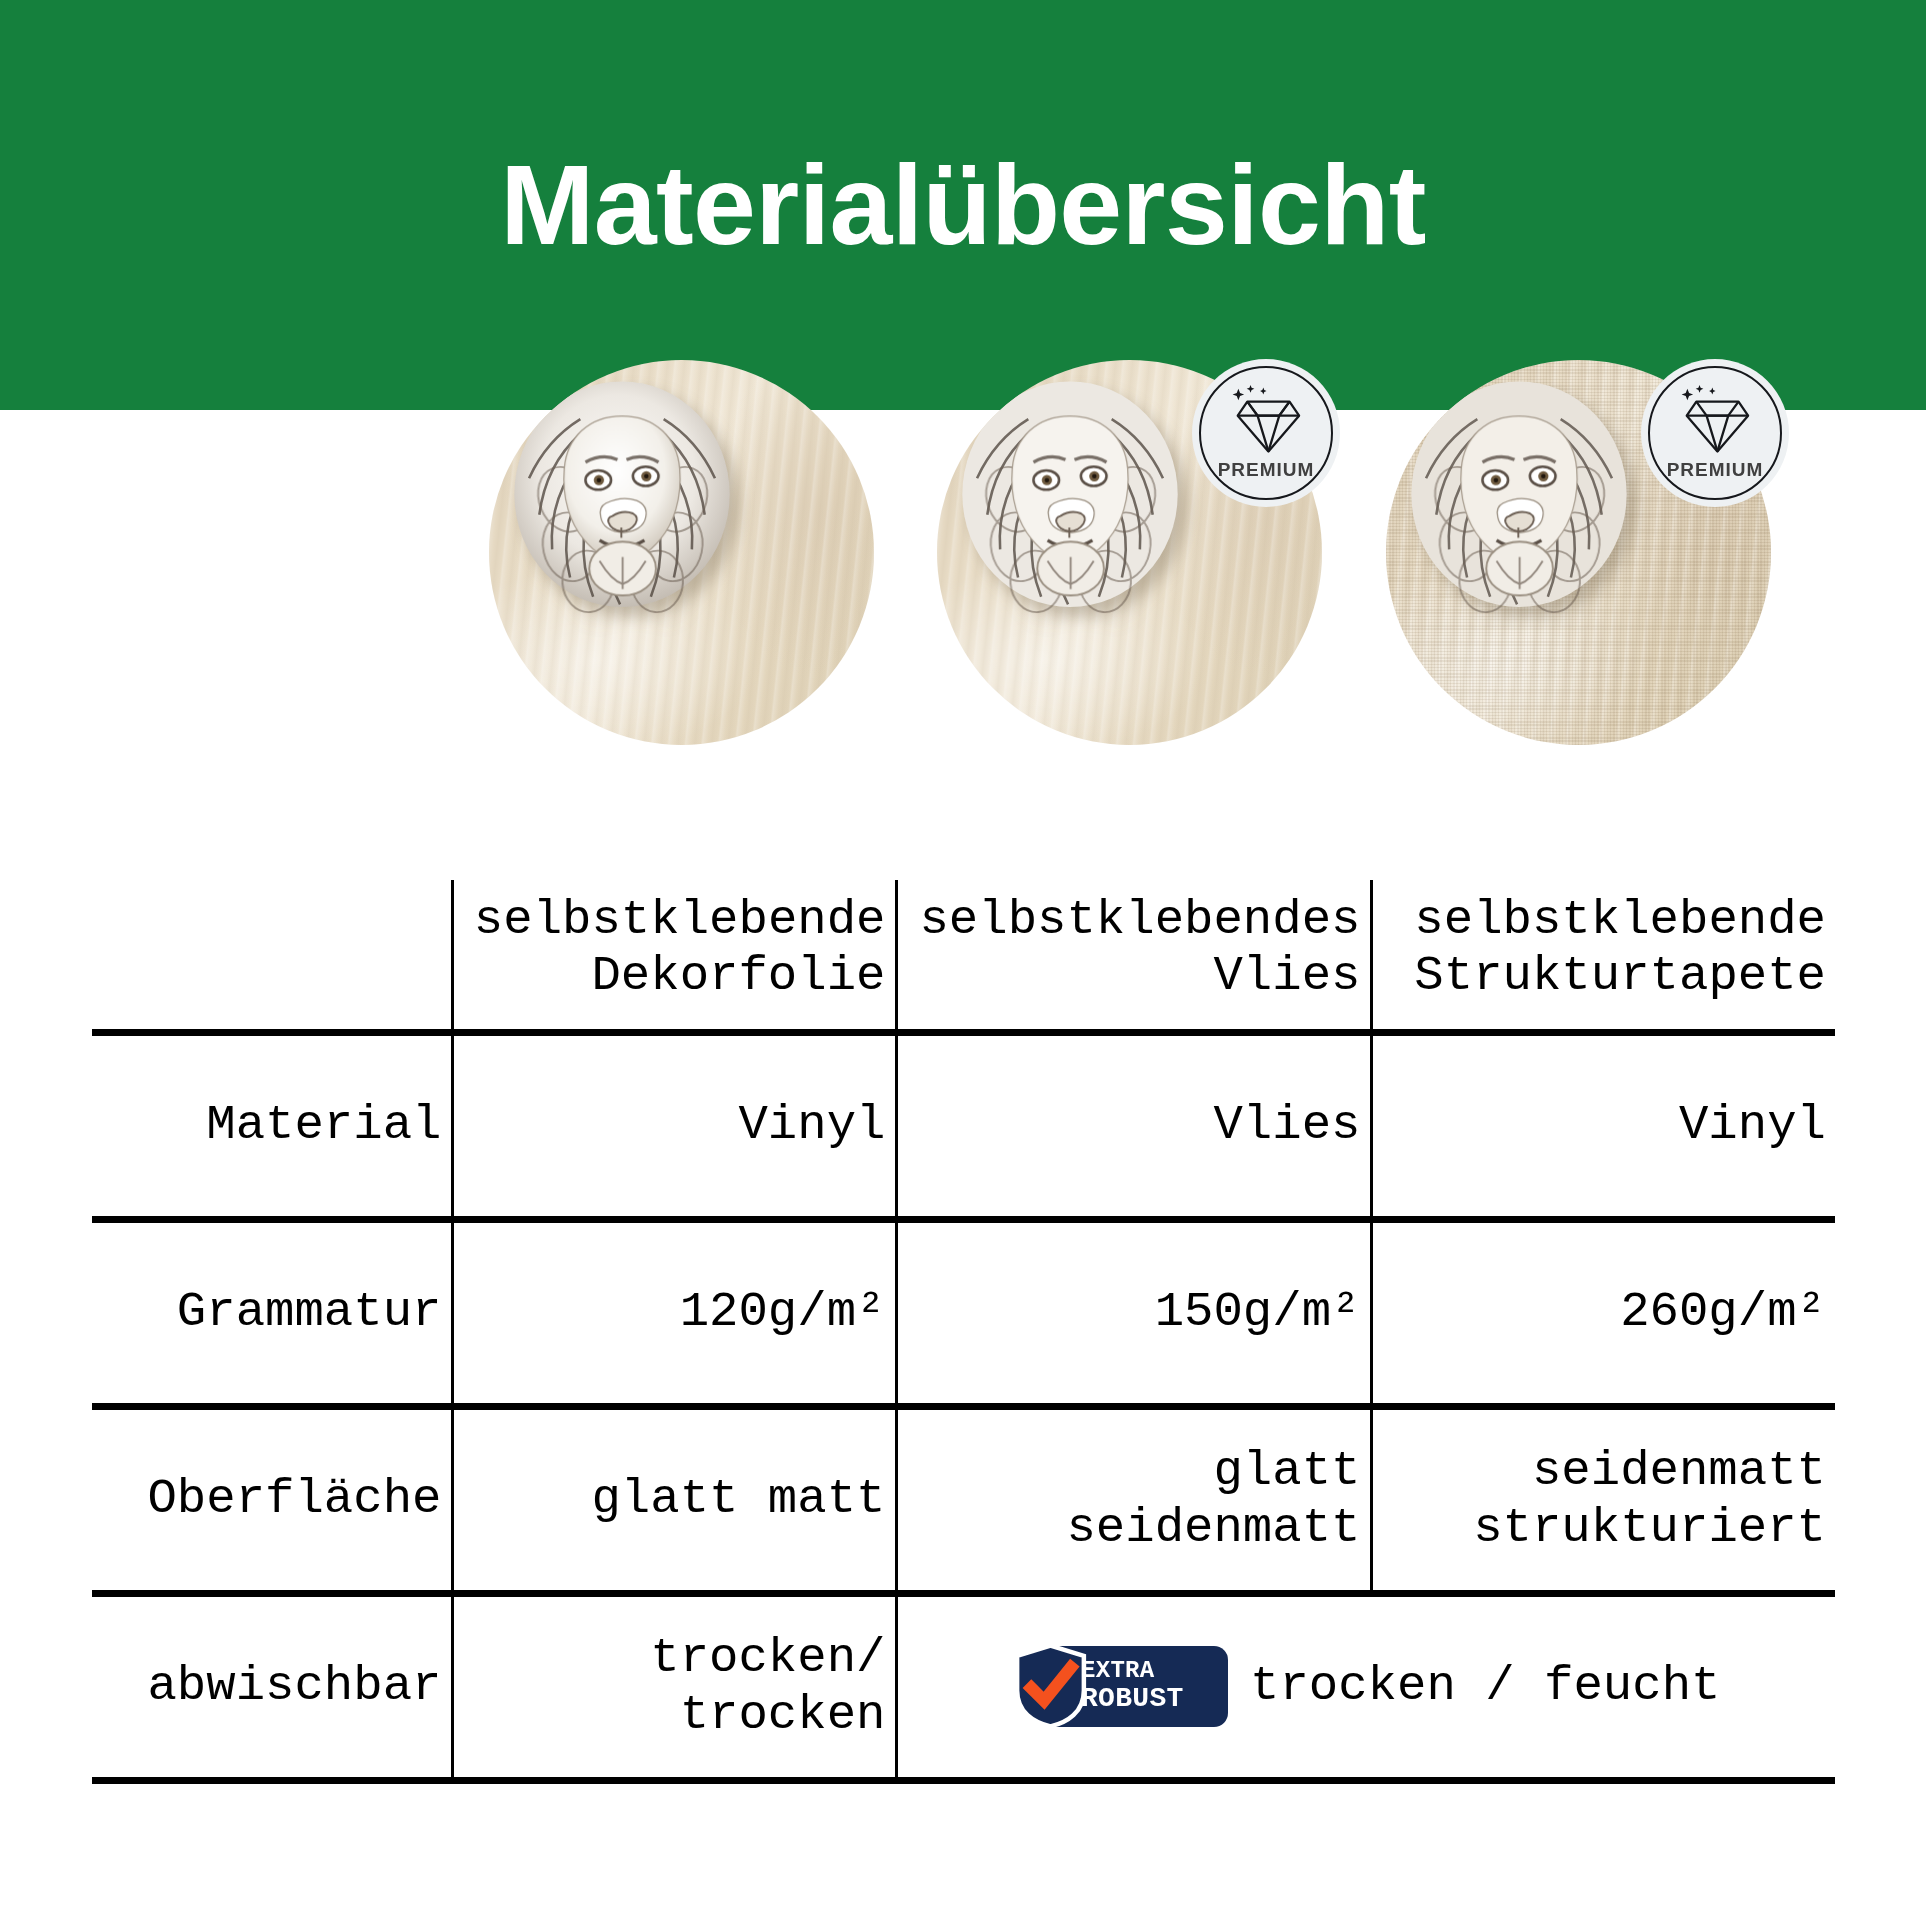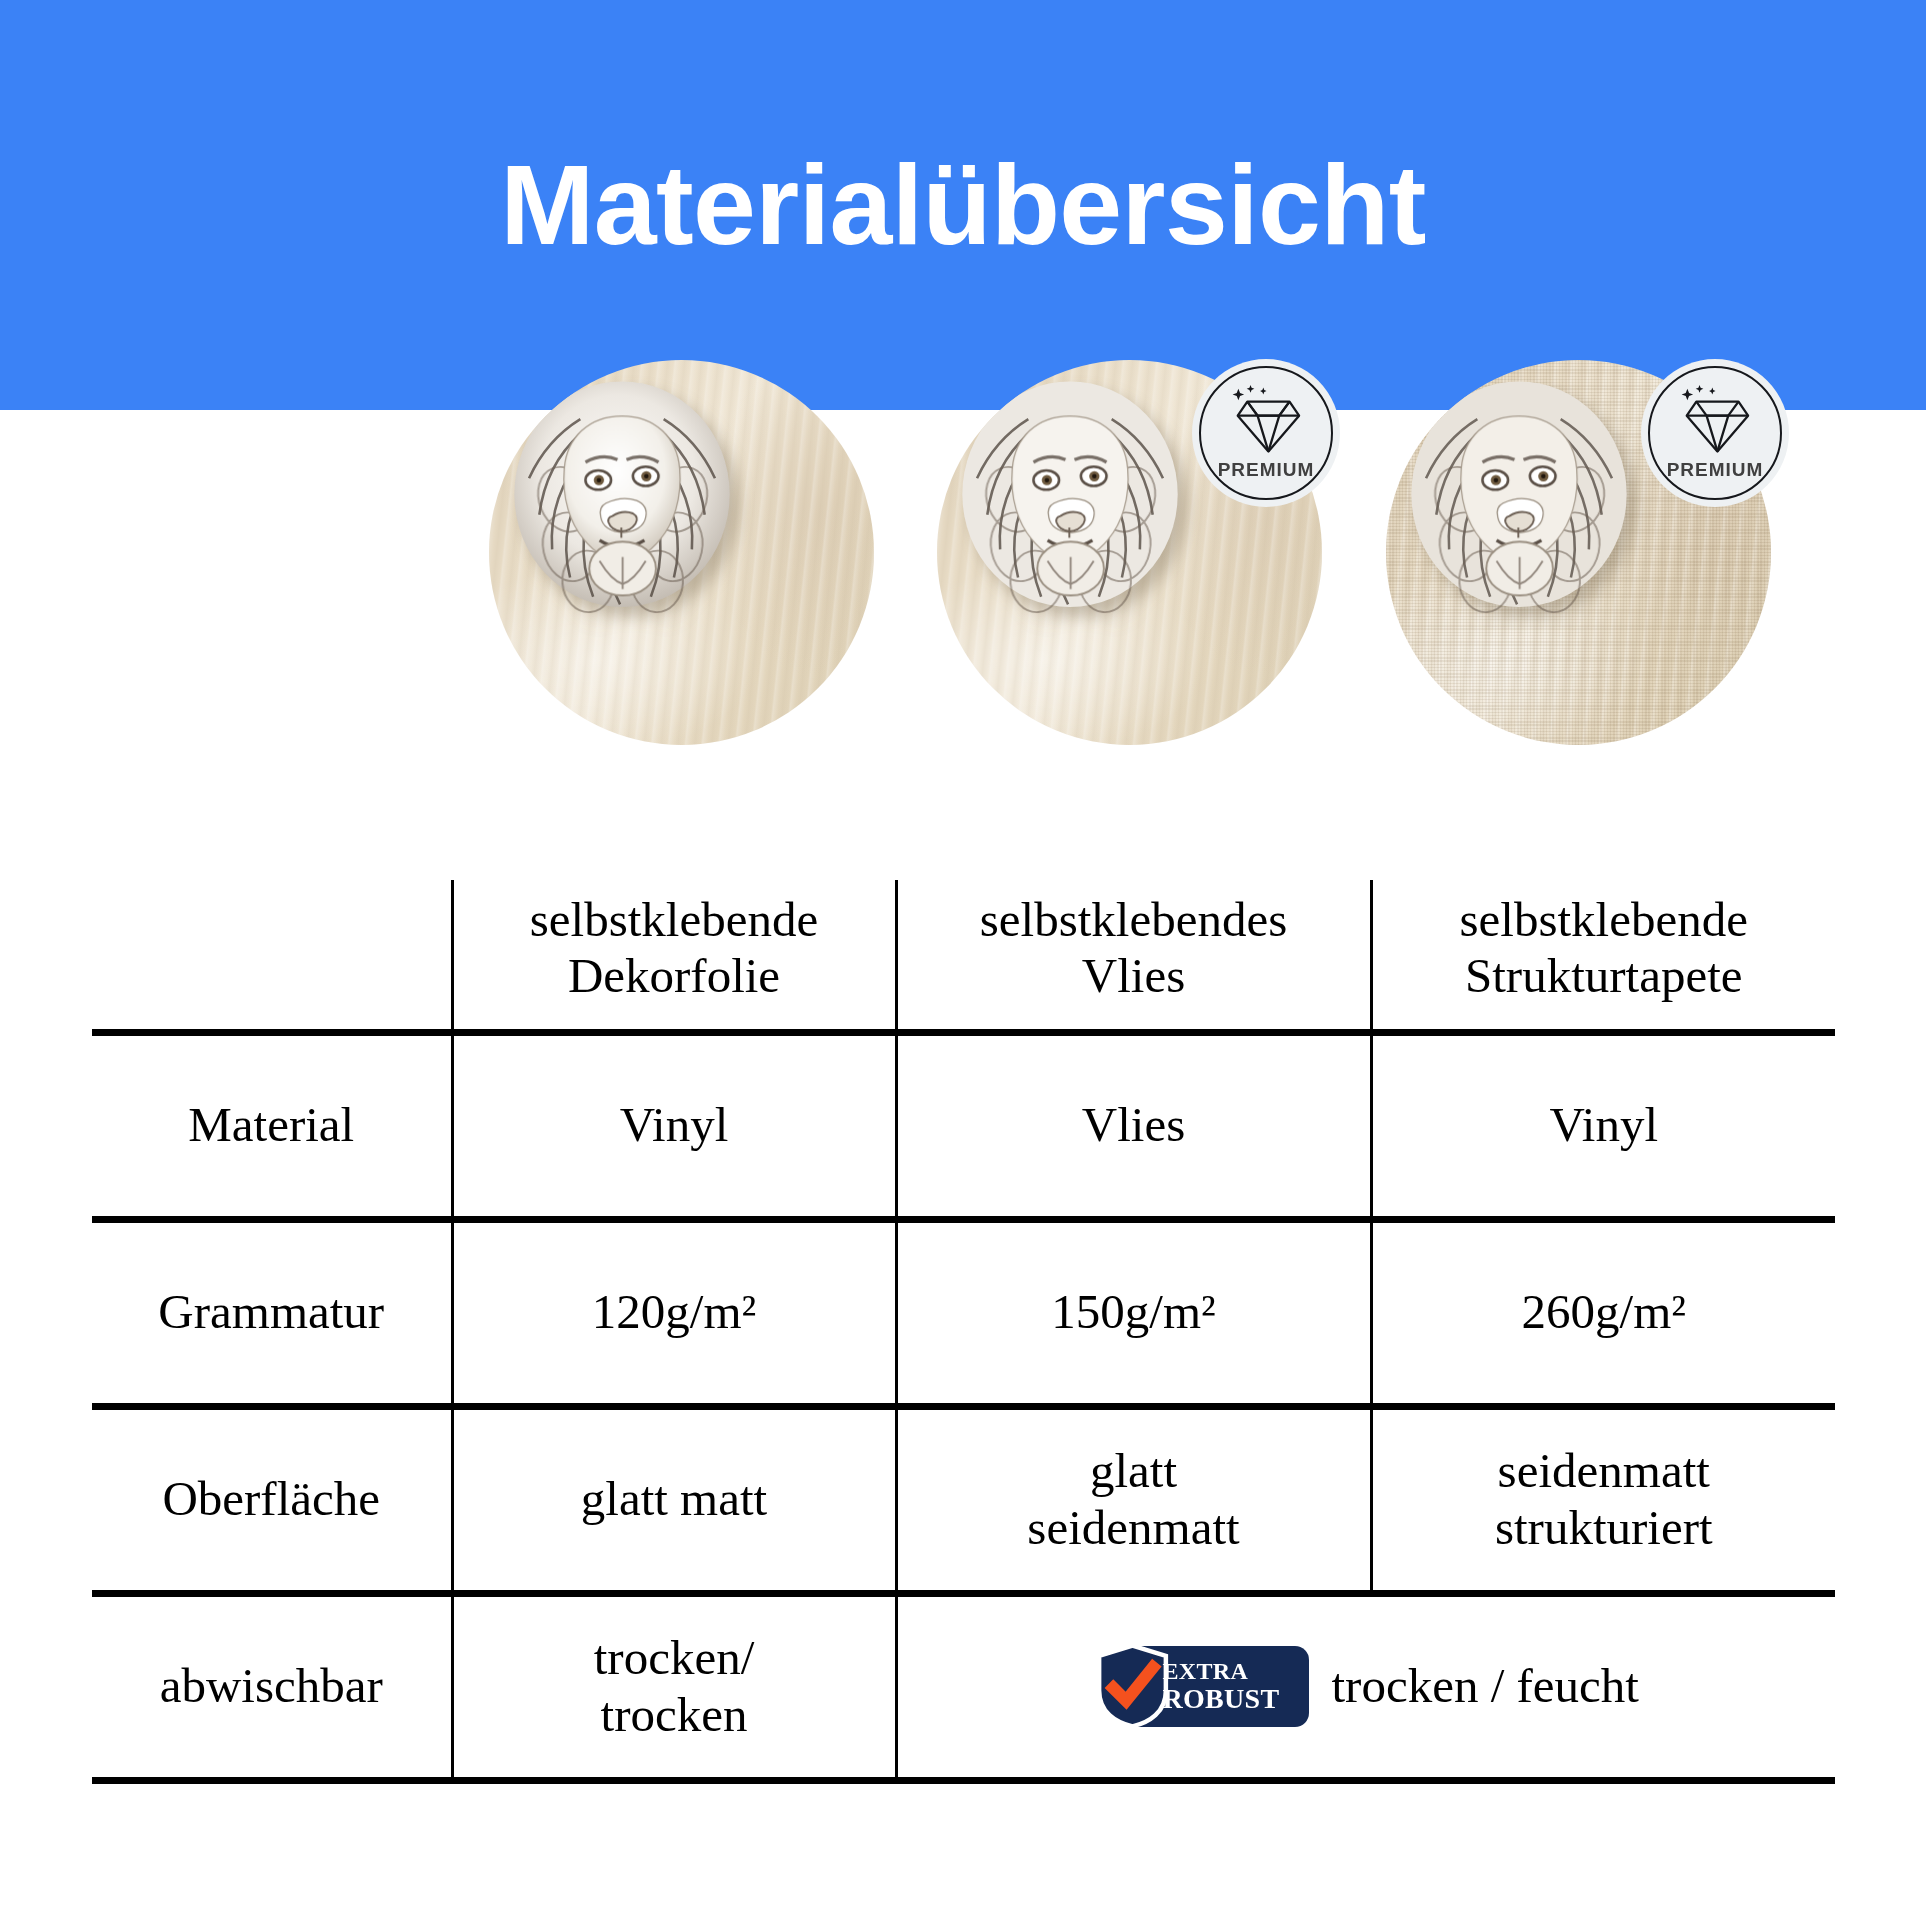--- a/index.html
+++ b/index.html
@@ -19,21 +19,21 @@
     background: #ffffff;
   }
 
   
   #header-band {
     position: absolute;
     left: 0;
     top: 0;
     width: 1926px;
     height: 410px;
-    background: #3b82f6;
+    background: #15803d;
     display: flex;
     align-items: center;
     justify-content: center;
   }
   #page-title {
     color: #ffffff;
     font-size: 113px;
     font-weight: bold;
     letter-spacing: -0.6px;
     line-height: 1;
@@ -153,26 +153,26 @@
   #spec-table {
     position: absolute;
     left: 92px;
     top: 880px;
     width: 1743px;
     border-collapse: collapse;
     table-layout: fixed;
   }
   #spec-table td {
     vertical-align: middle;
-    text-align: center;
+    text-align: right;
     font-size: 49px;
     line-height: 1.16;
     color: #000000;
     padding: 0 9px;
-    font-family: Liberation Serif, serif;
+    font-family: Liberation Mono, monospace;
     font-weight: normal;
   }
   #spec-table .col-label { width: 360px; }
   #spec-table .col-a { width: 444px; }
   #spec-table .col-b { width: 475px; }
   #spec-table .col-c { width: 464px; }
 
   
   #spec-table td.vl { border-left: 3.9px solid #000; }
 

